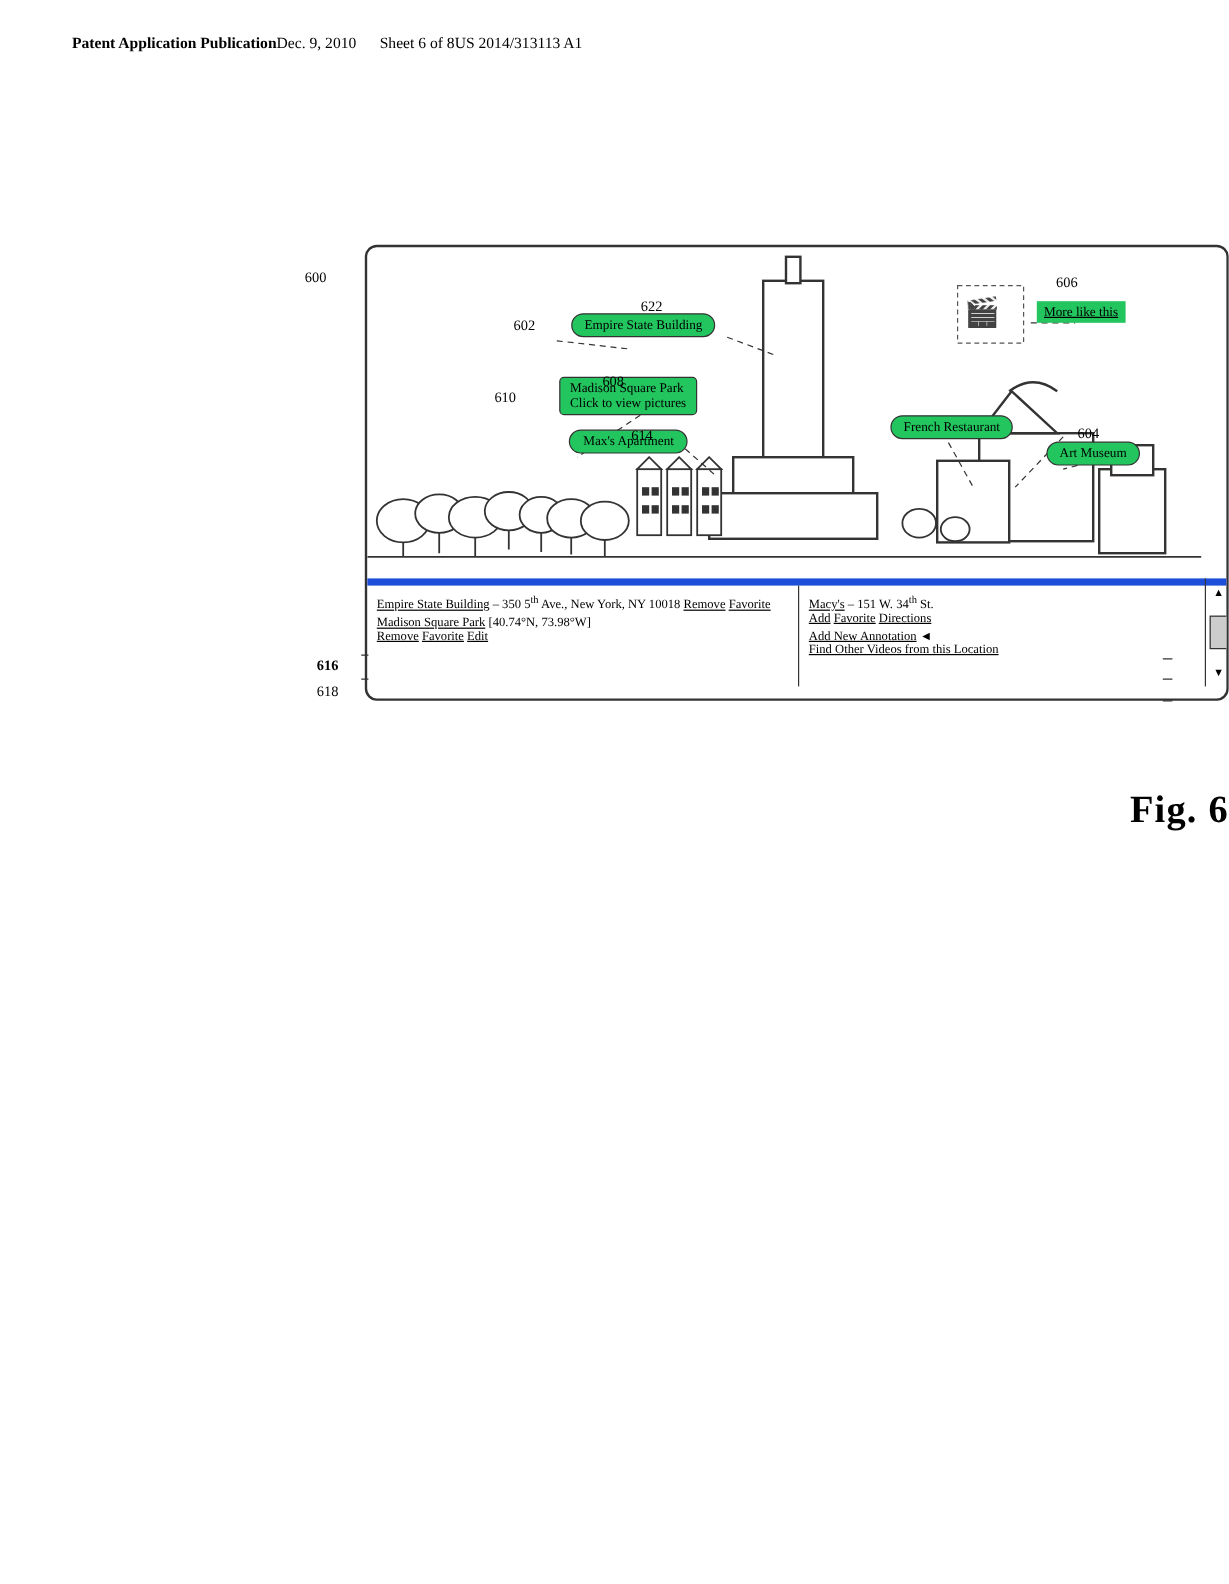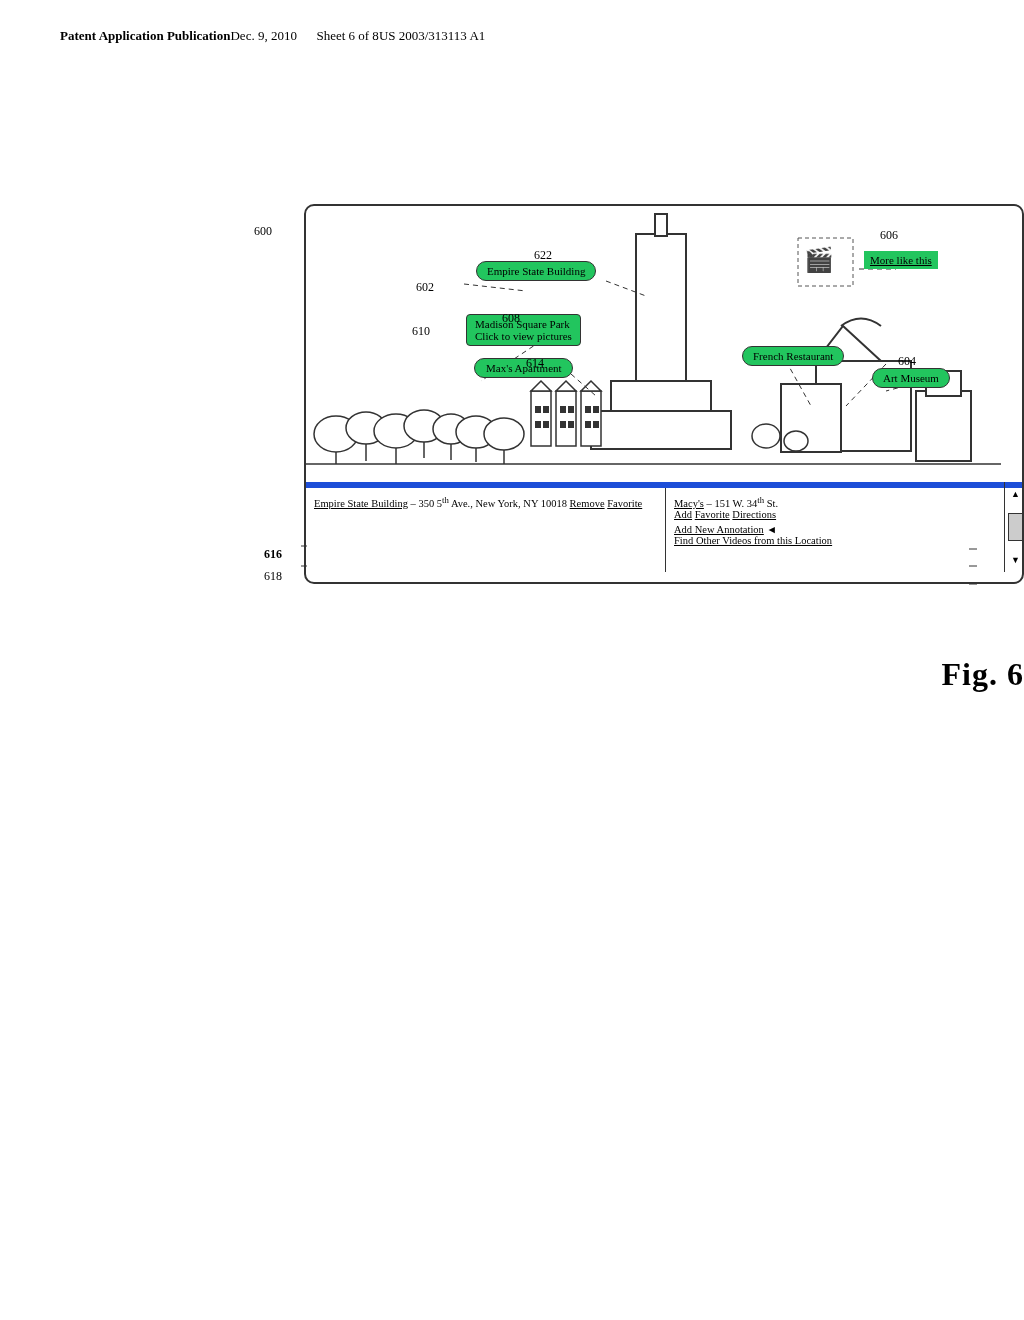--- a/index.html
+++ b/index.html
@@ -143,21 +143,21 @@
 </head>
 <body>
 
 <div class="header">
   <span class="header-left">Patent Application Publication</span>
   <span class="header-center">
     <span>Dec. 9, 2010</span>
     &nbsp;&nbsp;&nbsp;&nbsp;
     <span>Sheet 6 of 8</span>
   </span>
-  <span class="header-right">US 2003/313113 A1</span>
+  <span class="header-right">US 2014/313113 A1</span>
 </div>
 
 <div class="figure-container">
 
   <div class="diagram-outer">
 
     <div class="label-600 ref-num">600</div>
 
     <div class="main-box">
 
@@ -256,36 +256,45 @@
       <div class="callout-label" style="left:168px; top:152px;padding-left:11px;">Max's Apartment</div>
 
       <div class="callout-label" style="left:558px; top:45px; border: none; border-radius:0; padding:3px 6px;">
         <span style="text-decoration:underline;">More like this</span>
       </div>
 
       <div class="callout-label" style="left:436px; top:140px;">French Restaurant</div>
 
       <div class="callout-label" style="left:566px; top:162px;">Art Museum</div>
 
-      <div class="ref-num" style="left:110px; top:58px;margin-top:16px;">602</div>
+      <div class="ref-num" style="left:122px; top:58px;">602</div>
       <div class="ref-num" style="left:228px; top:42px;">622</div>
       <div class="ref-num" style="left:574px; top:22px;">606</div>
       <div class="ref-num" style="left:196px; top:105px;">608</div>
       <div class="ref-num" style="left:106px; top:118px;">610</div>
       <div class="ref-num" style="left:592px; top:148px;">604</div>
       <div class="ref-num" style="left:220px; top:150px;">614</div>
 
       <div class="info-bar">
         <div class="info-left">
           <div>
             <span class="info-link">Empire State Building</span>
             <span> – 350 5<sup>th</sup> Ave., New York, NY 10018  </span>
             <span class="info-link">Remove</span>
             <span>  </span>
             <span class="info-link">Favorite</span>
+          </div>
+          <div style="margin-top:4px">
+            <span class="info-link">Madison Square Park</span>
+            <span> [40.74°N, 73.98°W]</span><br>
+            <span class="info-link">Remove</span>
+            <span>  </span>
+            <span class="info-link">Favorite</span>
+            <span>  </span>
+            <span class="info-link">Edit</span>
           </div>
         </div>
         <div class="info-right">
           <div>
             <span class="info-link">Macy's</span>
             <span> – 151 W. 34<sup>th</sup> St.</span><br>
             <span class="info-link">Add</span>
             <span>  </span>
             <span class="info-link">Favorite</span>
             <span>  </span>

